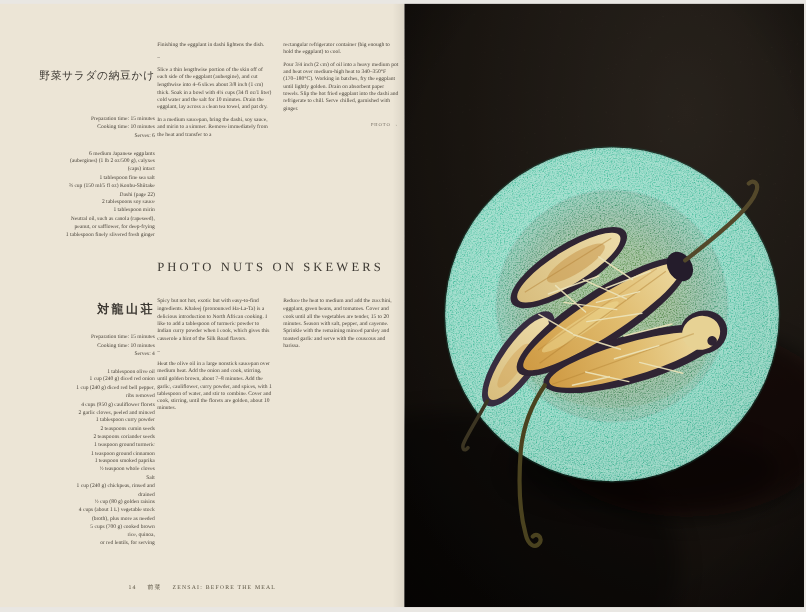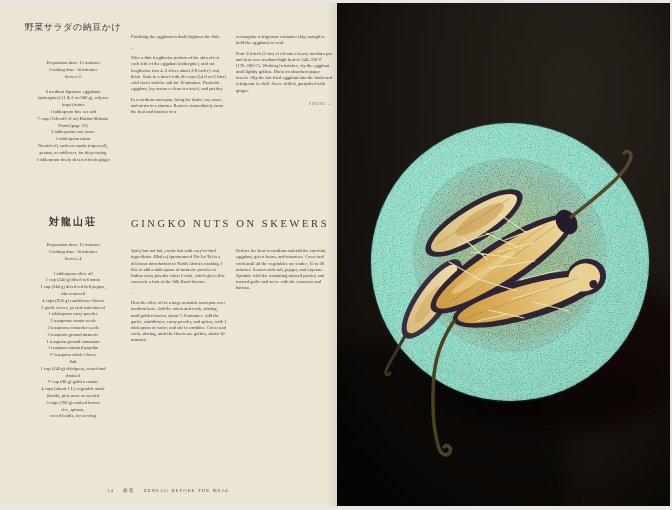--- a/index.html
+++ b/index.html
@@ -10,21 +10,21 @@
   .spread{position:relative;width:672px;height:510px;background:#e9e7e3;}
   
   .page-left{
     position:absolute;left:0;top:3px;width:337px;height:503px;
     background:var(--paper,#ece5d6);
   }
   .page-left::after{
     content:'';position:absolute;right:0;top:0;width:10px;height:100%;
     background:linear-gradient(to right,rgba(0,0,0,0),rgba(0,0,0,0.07));
   }
-  .ing-col{position:absolute;left:17px;width:112px;text-align:center;color:var(--ink,#4a443b);}
+  .ing-col{position:absolute;left:17px;width:112px;text-align:right;color:var(--ink,#4a443b);margin-top:36px;}
   .ing-col.r1{top:18px;}
   .ing-col.r2{top:212px;}
   .jp-title{font-size:9px;letter-spacing:.5px;color:var(--heading-ink,#3c3832);margin-bottom:26px;}
   .jp-title.jp2{font-size:10px;letter-spacing:2px;margin-bottom:13px;font-weight:bold;}
   .meta div{font-size:4.6px;line-height:1.5;}
   .ings{margin-top:8px;}
   .ings div{font-size:4.6px;line-height:1.48;}
   .text-area{position:absolute;left:131px;width:201px;color:var(--ink,#4a443b);}
   .text-area.r1{top:18px;}
   .text-area.r2{top:213px;}
@@ -134,21 +134,21 @@
           <div>4 cups (about 1 L) vegetable stock</div>
           <div>(broth), plus more as needed</div>
           <div>5 cups (700 g) cooked brown</div>
           <div>rice, quinoa,</div>
           <div>or red lentils, for serving</div>
         </div>
     </div>
 
     <div class="text-area r2">
       <h1 class="recipe-h">
-          <div>GINGKO NUTS ON SKEWERS</div>
+          <div>PHOTO NUTS ON SKEWERS</div>
         </h1>
       <div class="cols">
         <div class="mcol">
             <p>Spicy but not hot, exotic but with easy-to-find ingredients. Khaleej (pronounced Ha-La-Ta) is a delicious introduction to North African cooking. I like to add a tablespoon of turmeric powder to Indian curry powder when I cook, which gives this casserole a hint of the Silk Road flavors.</p>
             <p>–</p>
             <p>Heat the olive oil in a large nonstick saucepan over medium heat. Add the onion and cook, stirring, until golden brown, about 7–8 minutes. Add the garlic, cauliflower, curry powder, and spices, with 1 tablespoon of water, and stir to combine. Cover and cook, stirring, until the florets are golden, about 10 minutes.</p>
           </div>
         <div class="mcol">
             <p>Reduce the heat to medium and add the zucchini, eggplant, green beans, and tomatoes. Cover and cook until all the vegetables are tender, 15 to 20 minutes. Season with salt, pepper, and cayenne. Sprinkle with the remaining minced parsley and toasted garlic and serve with the couscous and harissa.</p>
           </div>

